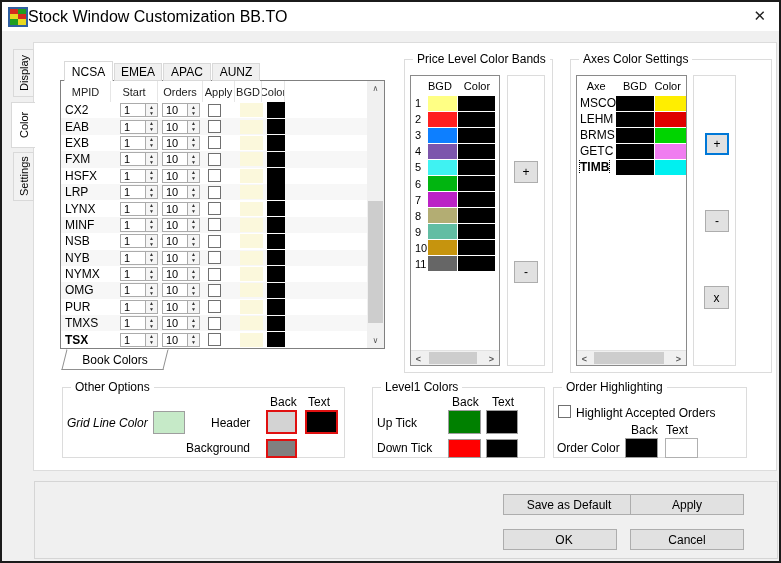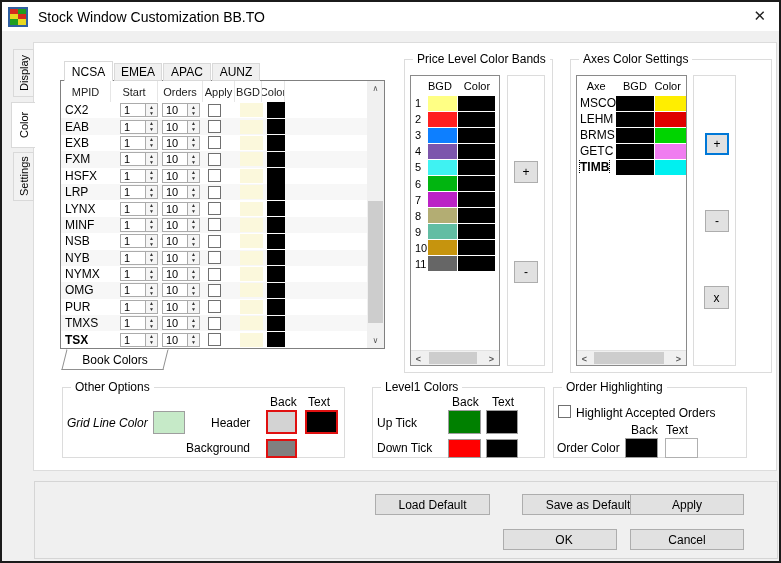--- a/index.html
+++ b/index.html
@@ -6,21 +6,21 @@
   html,body { background:#fff; }
   .dialog {
     position: relative; width: 781px; height: 563px;
     background:#F0F0F0; border:2px solid #1b1b1b; overflow:hidden;
     font-family:"Liberation Sans", sans-serif; font-size:12px; color:#000;
   }
   
   .titlebar { position:absolute; left:0; top:0; right:0; height:29px; background:#fff; display:flex; align-items:center; }
   .app-icon { width:20px; height:20px; margin-left:6px; border:2px solid #2f5fa0; display:grid; grid-template-columns:1fr 1fr; grid-template-rows:1fr 1fr 1fr; background:#fff; }
   .app-icon i { display:block; }
-  .title-text { margin-left:10px; font-size:14px; }
+  .title-text { margin-left:0; font-size:16px; }
   .close-x { position:absolute; right:13px; top:5px; font-size:15px; color:#222; line-height:18px; }
   
   .page { position:absolute; left:31px; top:40px; width:744px; height:429px; background:#fff; border:1px solid #dcdcdc; }
   .vtab { position:absolute; background:#f2f2f2; border:1px solid #d9d9d9; z-index:2; }
   .vtab span { width:100%; height:100%; display:flex; align-items:center; justify-content:center;
                writing-mode:vertical-rl; transform:rotate(180deg); font-size:11px; }
   .vtab.active { background:#fff; border-right:none; z-index:5; }
   .t-display { left:11px; top:47px; width:21px; height:48px; }
   .t-color   { left:9px;  top:100px; width:24px; height:46px; }
   .t-settings{ left:11px; top:150px; width:21px; height:49px; }
@@ -651,20 +651,19 @@
     <span class="chk chk-abs" style="left:4px;top:17px;"></span>
     <span class="lbl" style="left:22px;top:18px;">Highlight Accepted Orders</span>
     <span class="lbl" style="left:77px;top:35px;">Back</span>
     <span class="lbl" style="left:112px;top:35px;">Text</span>
     <span class="lbl" style="left:3px;top:53px;">Order Color</span>
     <span class="swatch b-gray" style="left: 71px; top: 50px; width: 33px; height: 20px; background: rgb(0, 0, 0);"></span>
     <span class="swatch" style="left: 111px; top: 50px; width: 33px; height: 20px; border: 1px solid rgb(176, 176, 176); background: rgb(255, 255, 255);"></span>
   </div>
 
   <div class="btm-panel">
-    <div class="btn" style="left:340px;top:12px;width:115px;">Load Default</div>
-    <div class="btn" style="left:468px;top:12px;width:132px;margin-left:19px;">Save as Default</div>
+    <div class="btn" style="left:468px;top:12px;width:132px;">Save as Default</div>
     <div class="btn" style="left:595px;top:12px;width:114px;">Apply</div>
     <div class="btn" style="left:468px;top:47px;width:114px;padding-left:8px;">OK</div>
     <div class="btn" style="left:595px;top:47px;width:114px;">Cancel</div>
   </div>
 
 </div>
 
 </body></html>

